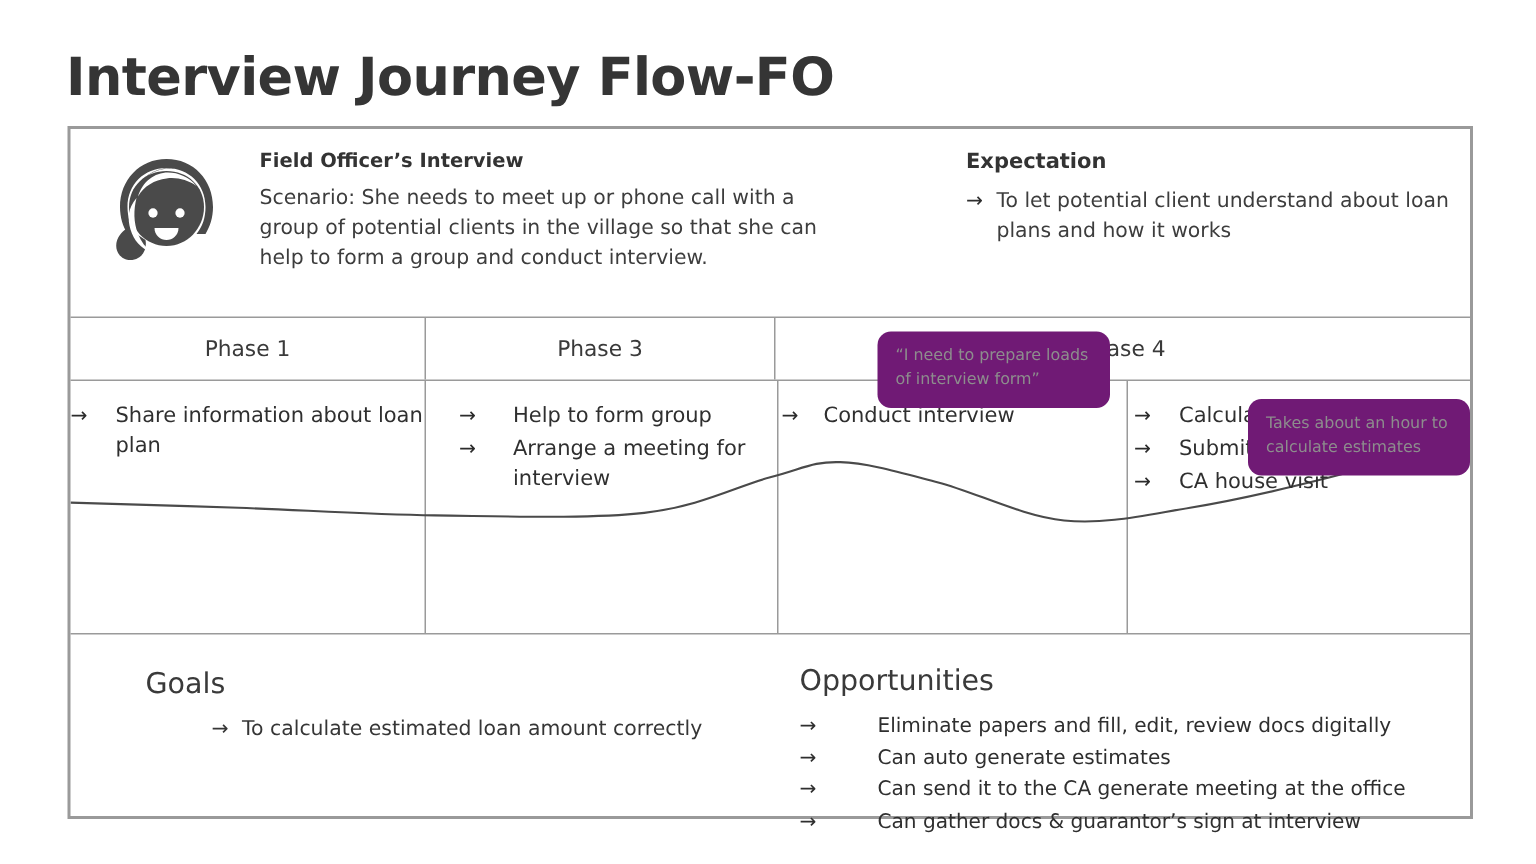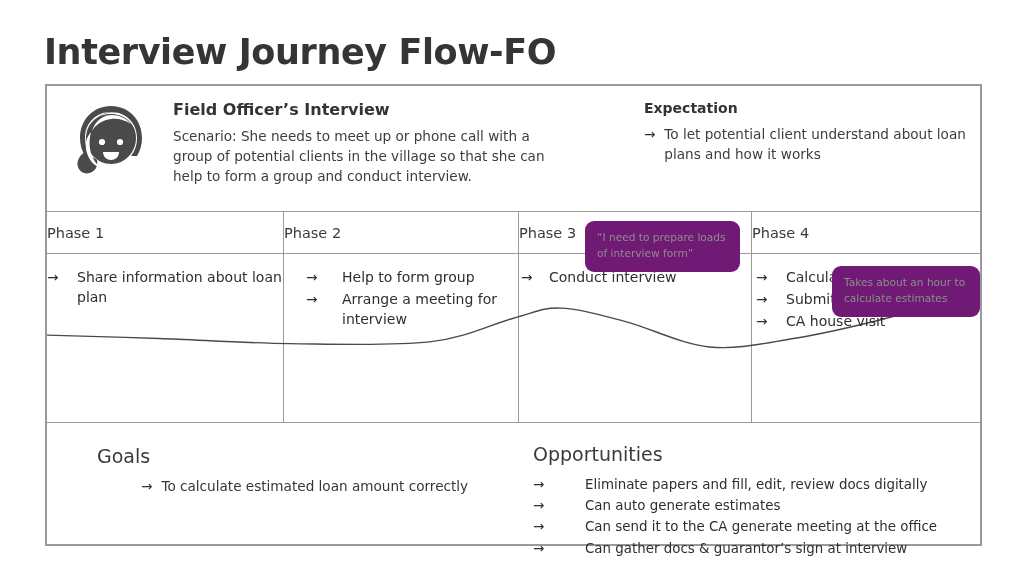--- a/index.html
+++ b/index.html
@@ -17,33 +17,33 @@
     position:absolute;left:45px;top:84px;width:937px;height:462px;
     border:2px solid #9a9a9a;box-sizing:border-box;background:#fff;
   }
   
   #header-band{
     position:absolute;left:0;top:0;width:100%;height:126px;
     border-bottom:1px solid #9a9a9a;box-sizing:border-box;
   }
   #avatar{position:absolute;left:18px;top:12px;width:92px;height:92px;}
   #persona-block{position:absolute;left:126px;top:14px;width:400px;}
-  #persona-title{font-size:16px;font-weight:bold;color:#333;margin-bottom:8px;}
+  #persona-title{font-size:13px;font-weight:bold;color:#333;margin-bottom:8px;}
   #persona-scenario{font-size:13.6px;line-height:1.47;color:#3d3d3d;}
   #expect-block{position:absolute;left:597px;top:14px;width:330px;}
   #expect-title{font-size:14px;font-weight:bold;color:#333;margin-bottom:9px;}
   .arrow-row{display:flex;font-size:13.6px;line-height:1.45;color:#3d3d3d;}
   .arrow-row .arw{flex:0 0 auto;margin-right:9px;color:#2e2e2e;font-size:13.5px;}
   
   #phase-head{
     position:absolute;left:0;top:126px;width:100%;height:42px;
     display:flex;border-bottom:1px solid #9a9a9a;box-sizing:border-box;
   }
   #phase-head .pcell{
-    display:flex;align-items:center;justify-content:flex-start;
+    display:flex;align-items:center;justify-content:center;
     font-size:14.5px;color:#3a3a3a;box-sizing:border-box;
   }
   #phase-head .pcell+.pcell{border-left:1px solid #9a9a9a;}
   
   #phase-body{
     position:absolute;left:0;top:168px;width:100%;height:169px;
     display:flex;border-bottom:1px solid #9a9a9a;box-sizing:border-box;
   }
   #phase-body .bcell{position:relative;box-sizing:border-box;padding-top:14px;}
   #phase-body .bcell+.bcell{border-left:1px solid #9a9a9a;}
@@ -108,23 +108,20 @@
         <span class="arw">→</span>
         <span>To let potential client understand about loan plans and how it works</span>
       </div>
     </div>
   </div>
 
   <div id="phase-head">
     <div class="pcell" style="flex:0 0 236px;">
       <span>Phase 1</span>
     </div>
-    <div class="pcell" style="flex:0 0 235px;">
-      <span>Phase 2</span>
-    </div>
     <div class="pcell" style="flex:0 0 233px;">
       <span>Phase 3</span>
     </div>
     <div class="pcell" style="flex:1 1 auto;">
       <span>Phase 4</span>
     </div>
   </div>
 
   <div id="phase-body">
 

